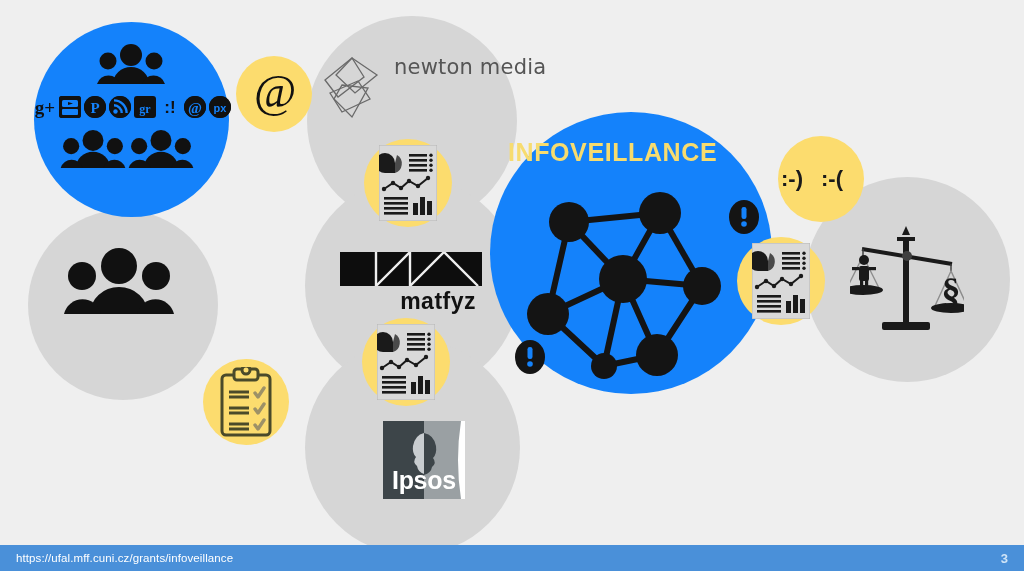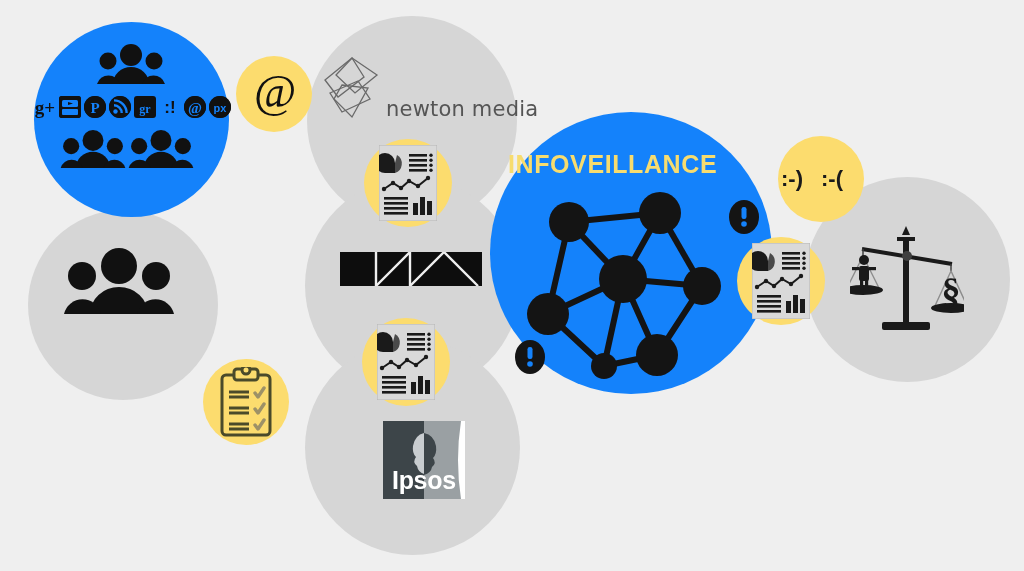--- a/index.html
+++ b/index.html
@@ -46,21 +46,21 @@
   }
 
   
   .at-sym{
     position:absolute;font-size:46px;color:#111;
     font-family:"Liberation Serif", serif;
     line-height:1;
   }
 
   
-  .newton-wrap{position:absolute;display:flex;align-items:flex-end;gap:4px;}
+  .newton-wrap{position:absolute;display:flex;align-items:flex-start;gap:12px;}
   .newton-text{font-size:21px;color:#555;font-family:"DejaVu Sans", sans-serif;letter-spacing:.2px;}
 
   
   .matfyz-wrap{position:absolute;}
   .matfyz-text{
     text-align:right;font-size:23px;font-weight:bold;color:#111;
     letter-spacing:.5px;margin-top:2px;margin-right:6px;
   }
 
   
@@ -233,20 +233,21 @@
       <g stroke="#efefef" stroke-width="2.4" fill="none">
         <line x1="36" y1="0" x2="36" y2="34"></line>
         <line x1="36" y1="34" x2="70" y2="0"></line>
         <line x1="70" y1="0" x2="70" y2="34"></line>
         <line x1="70" y1="34" x2="104" y2="0"></line>
         <line x1="104" y1="0" x2="138" y2="34"></line>
         <line x1="106" y1="0" x2="106" y2="34" stroke-width="0"></line>
       </g>
       <rect x="104" y="0" width="2" height="34" fill="#efefef" opacity="0"></rect>
     </svg>
+    <div class="matfyz-text">matfyz</div>
   </div>
 
   <div class="circ yellow" style="left:362px;top:318px;width:88px;height:88px;"></div>
   <div style="position:absolute;left:377px;top:324px;width:58px;height:76px;">
     <svg viewBox="0 0 58 76" width="58" height="76">
       <rect x="0" y="0" width="58" height="76" fill="#d9d9d9" stroke="#b5b5b5" stroke-width="1"></rect>
       <path d="M16 18 a10 10 0 1 0 -10 10 L16 28 Z" fill="#1a1a1a"></path>
       <path d="M18 10 a10 10 0 0 1 -2 18 L16 18 Z" fill="#1a1a1a" opacity="0.75"></path>
       <g fill="#1a1a1a">
         <rect x="30" y="9" width="18" height="2.6"></rect>
@@ -288,21 +289,21 @@
       <path d="M41 0 L78 0 Q72 39 78 78 L41 78 Z" fill="#9aa0a3"></path>
       <path d="M41 12 q-9 2 -11 13 q-1 7 3 11 q-4 5 1 9 q1 6 7 8 l0 8 l0 0 L41 61 Z" fill="#c9cdd0"></path>
       <path d="M41 12 q10 2 12 13 q1 8 -3 12 q4 5 -1 9 q-1 6 -8 8 l0 7 L41 61 Z" fill="#3d4549"></path>
       <rect x="0" y="0" width="41" height="78" fill="none"></rect>
     </svg>
     <div class="ipsos-text">Ipsos</div>
   </div>
 
   <div class="circ blue" style="left:490px;top:112px;width:282px;height:282px;"></div>
 
-  <div class="iv-title" style="left:508px;top:150px;">INFOVEILLANCE</div>
+  <div class="iv-title" style="left:508px;top:138px;">INFOVEILLANCE</div>
 
   <div style="position:absolute;left:512px;top:185px;width:252px;height:200px;">
     <svg viewBox="0 0 252 200" width="252" height="200">
       <g stroke="#141414" stroke-width="6" stroke-linecap="round">
         <line x1="57" y1="37" x2="148" y2="28"></line>
         <line x1="57" y1="37" x2="111" y2="94"></line>
         <line x1="57" y1="37" x2="36" y2="129"></line>
         <line x1="148" y1="28" x2="111" y2="94"></line>
         <line x1="148" y1="28" x2="190" y2="101"></line>
         <line x1="111" y1="94" x2="190" y2="101"></line>
@@ -436,14 +437,18 @@
         <line x1="10" y1="62" x2="30" y2="62"></line>
       </g>
       <g stroke="#9d9167" stroke-width="3.4" fill="none" stroke-linecap="round" stroke-linejoin="round">
         <polyline points="36,26 39,30 45,21"></polyline>
         <polyline points="36,42 39,46 45,37"></polyline>
         <polyline points="36,58 39,62 45,53"></polyline>
       </g>
     </svg>
   </div>
 
+  <div class="footer">
+    <span class="url">https://ufal.mff.cuni.cz/grants/infoveillance</span>
+    <span class="pageno">3</span>
+  </div>
 
 </div>
 
 </body></html>

